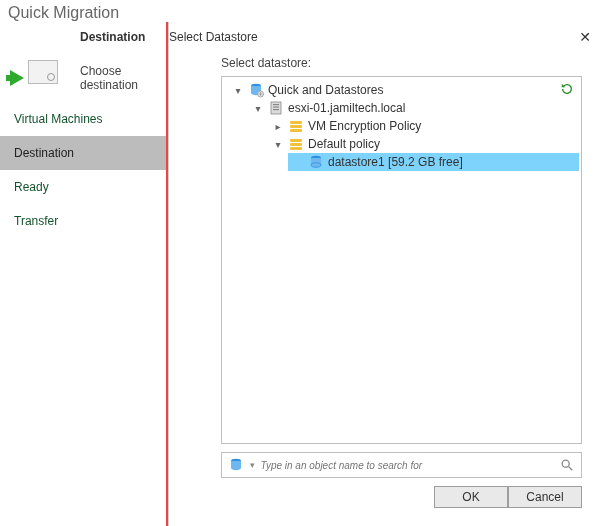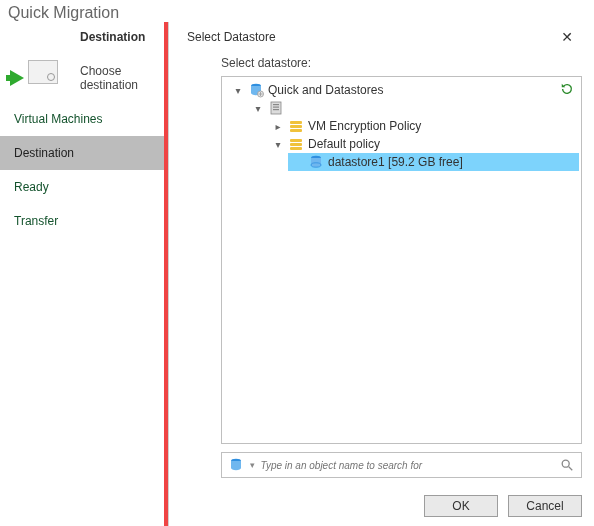--- a/index.html
+++ b/index.html
@@ -1,37 +1,37 @@
 <!DOCTYPE html>
 <html><head>
 <meta charset="utf-8">
 <style>
   * { box-sizing: border-box; margin: 0; padding: 0; font-family: "Segoe UI", Tahoma, sans-serif; font-size: 12px; }
   body { width: 594px; height: 526px; background: #fff; overflow: hidden; position: relative; color: #333; }
 
   .wizard-header { height: 22px; padding: 4px 8px; color: #666; font-size: 16px; }
   .wizard-body { display: flex; position: absolute; top: 22px; left: 0; right: 0; bottom: 0; }
 
-  .left-pane { width: 168px; border-right: 4px solid #ef4444; }
+  .left-pane { width: 168px; border-right: 2px solid #ef4444; }
   .dest-block { padding: 8px 10px 10px 80px; min-height: 80px; position: relative; }
   .dest-block .title { font-weight: 600; font-size: 12px; margin-bottom: 2px; }
   .dest-block .desc { color: #444; margin-top: 20px; }
   .mig-icon { position: absolute; left: 14px; top: 34px; width: 50px; height: 32px; }
   .mig-icon .box { position: absolute; left: 14px; top: 4px; width: 30px; height: 24px; background: #f2f2f2; border: 1px solid #bbb; }
   .mig-icon .box::after { content:""; position: absolute; right: 2px; bottom: 2px; width: 6px; height: 6px; border: 1px solid #999; border-radius: 50%; }
   .mig-icon .arrow { position: absolute; left: -4px; top: 14px; width: 0; height: 0; border-style: solid; border-width: 8px 0 8px 14px; border-color: transparent transparent transparent #2faa2f; }
   .mig-icon .arrow::before { content:""; position: absolute; left: -18px; top: -3px; width: 8px; height: 6px; background: #2faa2f; }
 
   .steps { list-style: none; }
   .steps li { padding: 10px 14px; color: #14532d; cursor: pointer; }
   .steps li.active { background: #bcbcbc; color: #222; }
 
   
   .dialog { position: absolute; left: 168px; top: 0; right: 0; bottom: 0; background: #fff; border-left: 1px solid #d0d0d0; display: flex; flex-direction: column; }
-  .dlg-title { height: 30px; display: flex; align-items: center; justify-content: space-between; padding: 0 18px; font-size: 12px; color: #333; gap: 9px; }
+  .dlg-title { height: 30px; display: flex; align-items: center; justify-content: space-between; padding: 0 0; font-size: 12px; color: #333; gap: 9px; }
   .dlg-close { width: 18px; height: 18px; display: flex; align-items: center; justify-content: center; cursor: pointer; color: #333; font-size: 14px; }
   .dlg-content { flex: 1; padding: 0 12px 8px 12px; display: flex; flex-direction: column; margin-left: 40px; }
   .section-label { color: #444; padding: 4px 0 6px 0; }
 
   .tree-host { flex: 1; border: 1px solid #bfbfbf; background: #fff; overflow: auto; padding: 4px 2px; position: relative; }
   .refresh-btn { position: absolute; top: 4px; right: 6px; width: 16px; height: 16px; cursor: pointer; display: flex; align-items: center; justify-content: center; }
   .refresh-btn svg { width: 14px; height: 14px; }
 
   .tree ul { list-style: none; padding-left: 20px; }
   .tree > ul { padding-left: 4px; }
@@ -42,21 +42,21 @@
   .node-icon { width: 16px; height: 16px; display: inline-flex; align-items: center; justify-content: center; }
   .node-icon svg { width: 16px; height: 16px; }
 
   .search-bar { margin-top: 8px; height: 26px; border: 1px solid #bfbfbf; display: flex; align-items: center; gap: 6px; padding: 0 6px; background: #fff; }
   .search-bar .ds-ico { width: 16px; height: 16px; display: flex; }
   .search-bar .dd { color: #888; font-size: 9px; }
   .search-bar input { flex: 1; border: none; outline: none; font-style: italic; color: #777; font-size: 10px; background: transparent; }
   .search-bar .mag { width: 16px; height: 16px; display: flex; align-items: center; justify-content: center; cursor: pointer; }
   .search-bar .mag svg { width: 14px; height: 14px; }
 
-  .dlg-buttons { height: 40px; display: flex; align-items: center; justify-content: flex-end; gap: 10px; padding: 0 12px; }
+  .dlg-buttons { height: 40px; display: flex; justify-content: flex-end; padding: 0 12px; }
   .btn { min-width: 74px; height: 22px; border: 1px solid #9d9d9d; background: #e9e9e9; color: #333; cursor: pointer; display: flex; align-items: center; justify-content: center; }
 </style>
 </head>
 <body>
 
 <div class="wizard-header">Quick Migration</div>
 
 <div class="wizard-body">
   <div class="left-pane">
     <div class="dest-block">
@@ -112,20 +112,21 @@
                   <div class="tree-row">
                     <span class="twisty">▾</span>
                     <span class="node-icon">
                       <svg viewBox="0 0 16 16">
                           <rect x="3" y="2" width="10" height="12" fill="#dcdcdc" stroke="#888" stroke-width="0.8"></rect>
                           <rect x="5" y="4" width="6" height="1.2" fill="#888"></rect>
                           <rect x="5" y="6.5" width="6" height="1.2" fill="#888"></rect>
                           <rect x="5" y="9" width="6" height="1.2" fill="#888"></rect>
                         </svg>
                     </span>
+                    <span>esxi-01.jamiltech.local</span>
                   </div>
                   <ul>
                     <li>
                       <div class="tree-row">
                         <span class="twisty">▸</span>
                         <span class="node-icon">
                           <svg viewBox="0 0 16 16">
                               <rect x="2" y="3" width="12" height="3" rx="1" fill="#f0c23c"></rect>
                               <rect x="2" y="7" width="12" height="3" rx="1" fill="#f0c23c"></rect>
                               <rect x="2" y="11" width="12" height="3" rx="1" fill="#f0c23c"></rect>

